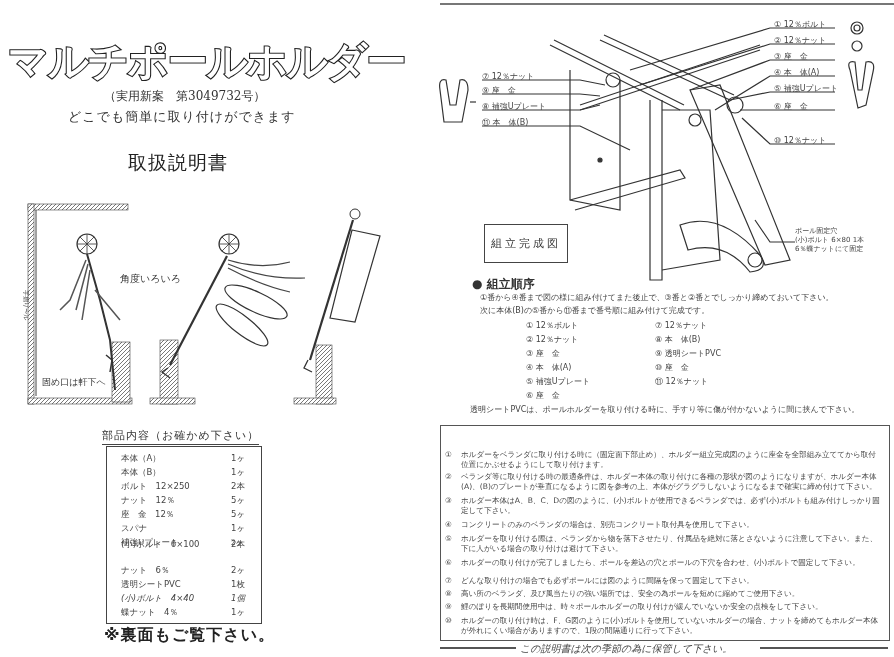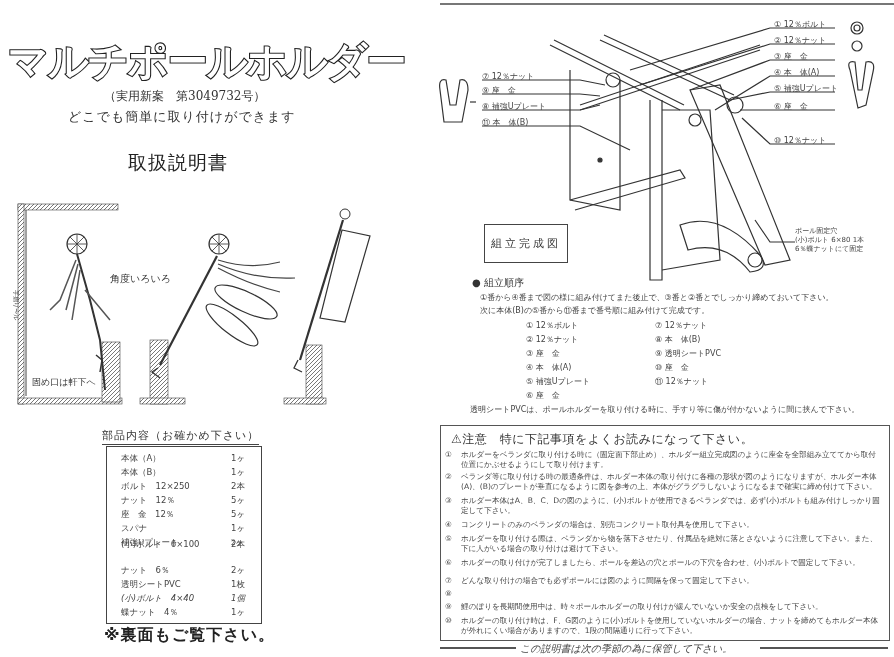--- a/index.html
+++ b/index.html
@@ -8,40 +8,40 @@
   .abs { position: absolute; }
 
   
   .main-title { left: 8px; top: 34px; width: 360px; font-size: 40px; font-weight: 900;
     letter-spacing: -1px; color: #fff;
     -webkit-text-stroke: 2.2px #222; paint-order: stroke fill; white-space: nowrap; }
   .patent { left: 104px; top: 88px; font-size: 12px; color: #333; font-family: "DejaVu Serif", serif; }
   .tagline { left: 68px; top: 108px; font-size: 13px; color: #333; font-family: "DejaVu Serif", serif; letter-spacing: 1px;}
   .manual-title { left: 128px; top: 150px; font-size: 19px; color: #222; font-family: "DejaVu Serif", serif; letter-spacing: 1px;}
 
-  .illus { left: 10px; top: 200px; width: 370px; height: 210px; }
+  .illus { left: 20px; top: 200px; width: 370px; height: 210px; }
   .illus-label { font-size: 10px; color: #333; }
 
   .contents-heading { left: 102px; top: 428px; font-size: 11px; color: #333; letter-spacing: 1px;
     border-bottom: 1px solid #444; padding-bottom: 1px; }
   .contents-box { left: 106px; top: 446px; width: 154px; height: 176px; border: 1.5px solid #444; }
   .contents-row { position: absolute; left: 14px; right: 6px; font-size: 8.5px; color: #444; display: flex; }
   .contents-row .name { width: 98px; white-space: nowrap; }
   .contents-row .qty { flex: 1; text-align: left; padding-left: 12px; }
   .see-back { left: 104px; top: 625px; font-size: 16px; color: #222; font-weight: bold; letter-spacing: 1px; }
 
   
   .top-rule { left: 440px; top: 3px; width: 454px; height: 1.5px; background: #777; }
   .diagram { left: 430px; top: 10px; width: 464px; height: 275px; }
   .callout { font-size: 8px; color: #444; white-space: nowrap; }
   .completed-label { left: 484px; top: 224px; font-size: 11px; color: #333; border: 1.2px solid #444;
      padding: 11px 6px; letter-spacing: 3px; }
   .pole-note { left: 795px; top: 227px; font-size: 7px; line-height: 9px; color: #444; width: 95px; }
 
-  .procedure-heading { left: 472px; top: 276px; font-size: 10px; color: #333; }
+  .procedure-heading { left: 472px; top: 276px; font-size: 12px; color: #333; font-weight: bold; }
   .procedure-line { left: 480px; font-size: 8px; color: #444; white-space: nowrap; }
   .order-item { font-size: 8px; color: #444; white-space: nowrap; }
   .sheet-note { left: 470px; top: 404px; font-size: 8px; color: #444; white-space: nowrap; }
 
   .caution-box { left: 440px; top: 425px; width: 448px; height: 214px; border: 1.5px solid #555; }
   .caution-title { position: absolute; left: 10px; top: 5px; font-size: 12px; color: #333; letter-spacing: 0.5px; }
   .caution-item { position: absolute; left: 4px; right: 6px; font-size: 7.6px; line-height: 10px; color: #444; display: flex; }
   .caution-item .num { width: 16px; flex: none; }
   .footer-note { left: 520px; top: 642px; font-size: 10px; color: #444; white-space: nowrap; font-style: italic; }
   .footer-line { top: 647px; height: 1.5px; background: #555; }
@@ -234,21 +234,20 @@
 
 <div class="abs order-item" style="left:655px; top:320px;">⑦ 12％ナット</div>
 <div class="abs order-item" style="left:655px; top:334px;">⑧ 本　体(B)</div>
 <div class="abs order-item" style="left:655px; top:348px;">⑨ 透明シートPVC</div>
 <div class="abs order-item" style="left:655px; top:362px;">⑩ 座　金</div>
 <div class="abs order-item" style="left:655px; top:376px;">⑪ 12％ナット</div>
 
 <div class="abs sheet-note">透明シートPVCは、ポールホルダーを取り付ける時に、手すり等に傷が付かないように間に挟んで下さい。</div>
 
 <div class="abs caution-box">
-  <div class="caution-title">⚠注意　特に下記事項をよくお読みになって下さい。</div>
   <div class="caution-item" style="top:24px;">
       <span class="num">①</span>
       <span>ホルダーをベランダに取り付ける時に（固定面下部止め）、ホルダー組立完成図のように座金を全部組み立ててから取付位置にかぶせるようにして取り付けます。</span>
     </div>
   <div class="caution-item" style="top:46px;">
       <span class="num">②</span>
       <span>ベランダ等に取り付ける時の最適条件は、ホルダー本体の取り付けに各種の形状が図のようになりますが、ホルダー本体(A)、(B)のプレートが垂直になるように図を参考の上、本体がグラグラしないようになるまで確実に締め付けて下さい。</span>
     </div>
   <div class="caution-item" style="top:70px;">
       <span class="num">③</span>
@@ -265,20 +264,21 @@
   <div class="caution-item" style="top:132px;">
       <span class="num">⑥</span>
       <span>ホルダーの取り付けが完了しましたら、ポールを差込の穴とポールの下穴を合わせ、(小)ボルトで固定して下さい。</span>
     </div>
   <div class="caution-item" style="top:150px;">
       <span class="num">⑦</span>
       <span>どんな取り付けの場合でも必ずポールには図のように間隔を保って固定して下さい。</span>
     </div>
   <div class="caution-item" style="top:163px;">
       <span class="num">⑧</span>
+      <span>高い所のベランダ、及び風当たりの強い場所では、安全の為ポールを短めに縮めてご使用下さい。</span>
     </div>
   <div class="caution-item" style="top:176px;">
       <span class="num">⑨</span>
       <span>鯉のぼりを長期間使用中は、時々ポールホルダーの取り付けが緩んでいないか安全の点検をして下さい。</span>
     </div>
   <div class="caution-item" style="top:190px;">
       <span class="num">⑩</span>
       <span>ホルダーの取り付け時は、F、G図のように(小)ボルトを使用していないホルダーの場合、ナットを締めてもホルダー本体が外れにくい場合がありますので、1段の間隔通りに行って下さい。</span>
     </div>
 </div>

